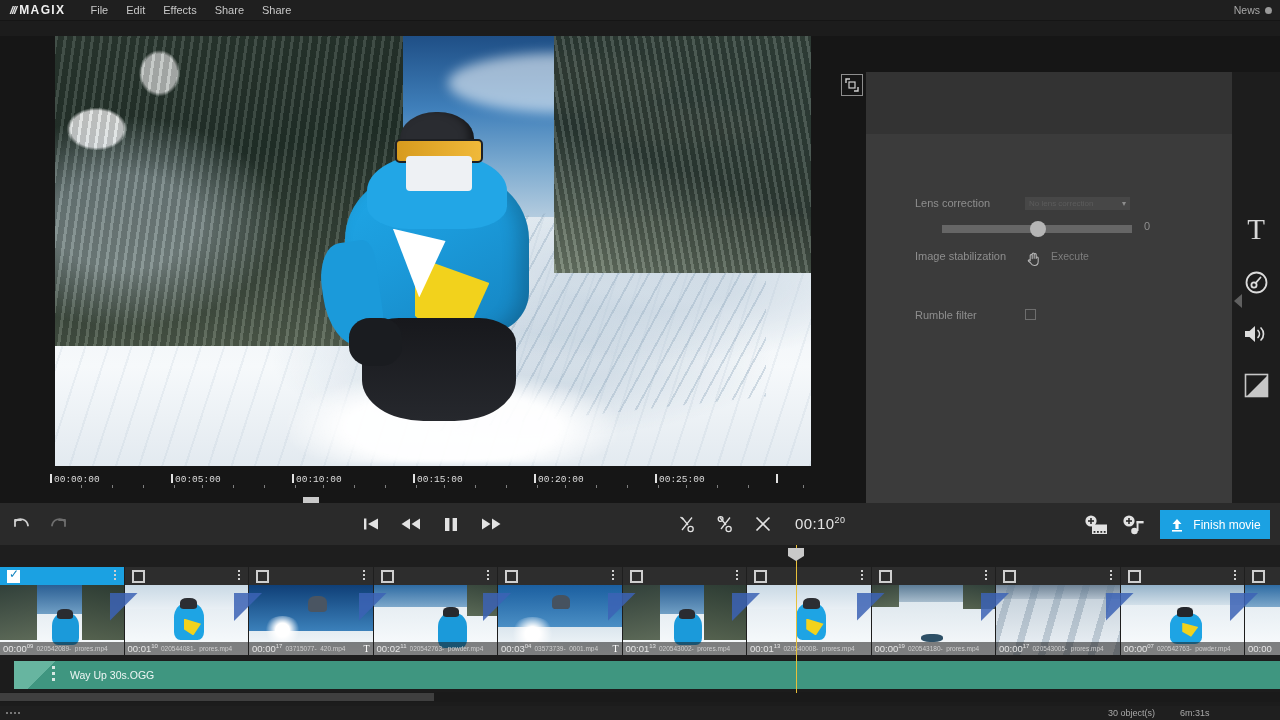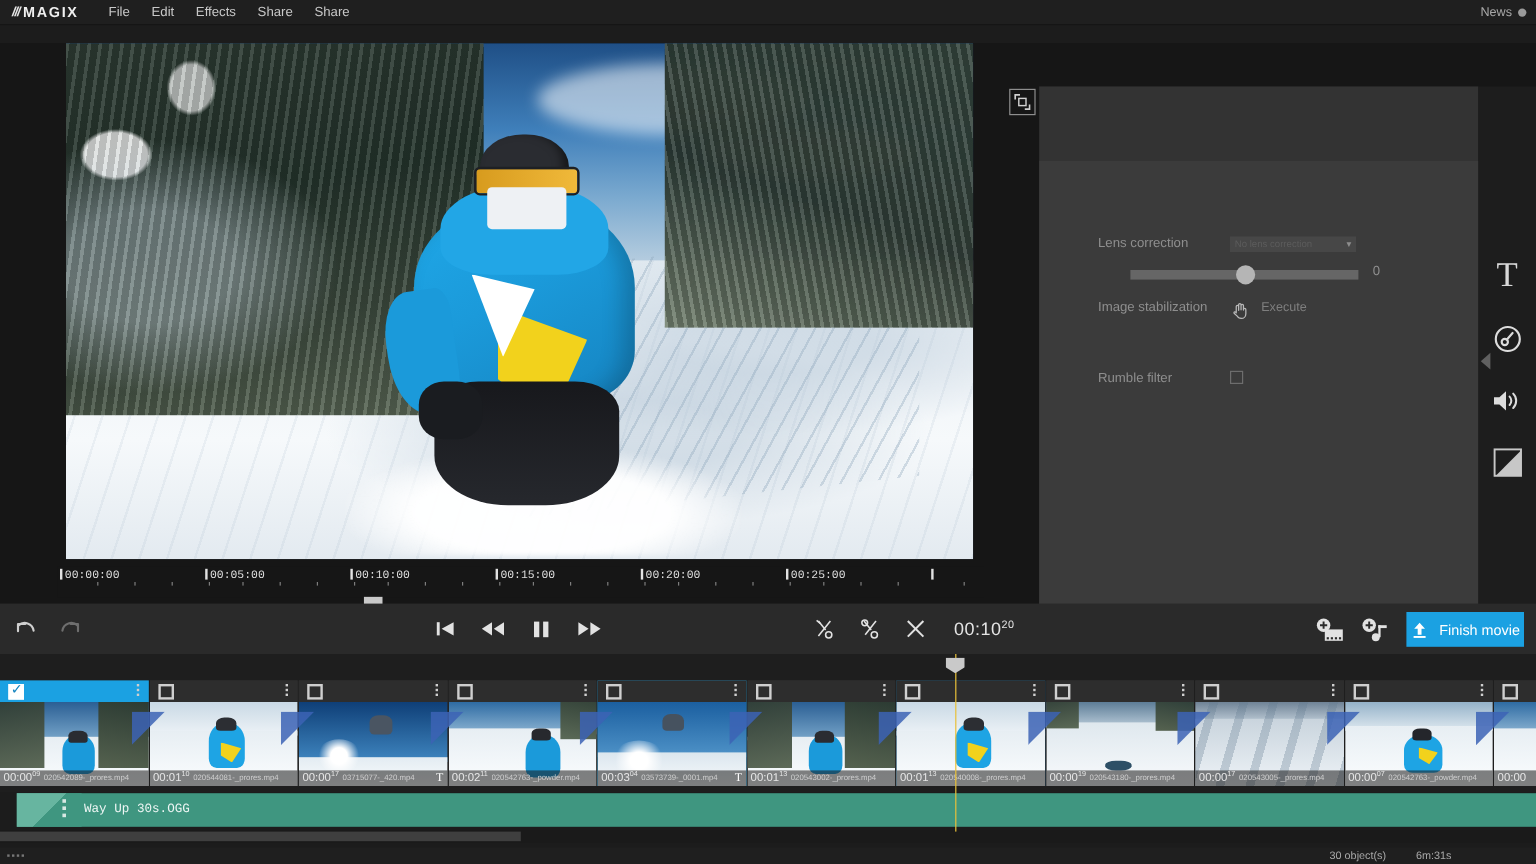--- a/index.html
+++ b/index.html
@@ -158,21 +158,21 @@
   
   .transport { position:absolute; left:0; top:503px; width:1280px; height:42px; background:#2a2a2a; }
   .undo { position:absolute; top:12px; width:22px; height:20px; }
   .tr-center { position:absolute; left:360px; top:10px; display:flex; gap:18px; align-items:center; }
   .tr-btn { width:22px; height:22px; display:flex; align-items:center; justify-content:center; }
   .edit-group { position:absolute; left:676px; top:10px; display:flex; gap:16px; align-items:center; }
   .timecode { position:absolute; left:795px; top:12px; font-size:15px; color:#e4e4e4;
               letter-spacing:.4px; }
   .timecode sup { font-size:9px; vertical-align:super; }
   .right-group { position:absolute; right:10px; top:7px; display:flex; align-items:center; gap:12px; }
-  .finish { background:#1ba1e2; color:#ffffff; height:29px; width:98px; display:flex;
+  .finish { background:#1ba1e2; color:#ffffff; height:29px; width:110px; display:flex;
             align-items:center; justify-content:center; gap:8px; font-size:12px; }
 
   
   .storyboard { position:absolute; left:0; top:545px; width:1280px; height:115px; background:#1e1e1e; }
   .sb-strip { position:absolute; left:0; top:22px; width:1280px; height:88px; display:flex; }
   .clip { position:relative; width:123.5px; height:88px; margin-right:1px; background:#2d2d2d;
           flex:0 0 123.5px; }
   .clip .hdr { height:18px; background:#2d2d2d; position:relative; display:flex;
                align-items:center; }
   .clip .chk { width:13px; height:13px; border:2px solid #cfcfcf; margin-left:7px; background:transparent; }
@@ -204,21 +204,21 @@
             background:linear-gradient(170deg,#31403a,#5d6a58);}
   .t-fig { position:absolute; width:20%; height:42%; border-radius:40% 40% 22% 22%; }
 
   
   .audio-track { position:absolute; left:14px; top:661px; width:1266px; height:28px;
                  background:#3f9680; }
   .audio-track .lead { position:absolute; left:0; top:0; width:54px; height:28px;
                        background:linear-gradient(135deg,#67b5a0 0%, #67b5a0 50%, #3f9680 50%); }
   .audio-dots { position:absolute; left:38px; top:5px; display:flex; flex-direction:column; gap:3px; }
   .audio-dots i { display:block; width:3px; height:3px; background:#d7e8e3; }
-  .audio-name { position:absolute; left:56px; top:8px; font-size:10.5px; color:#eef6f4;font-family:Liberation Mono, monospace; }
+  .audio-name { position:absolute; left:56px; top:8px; font-size:10.5px; color:#eef6f4; }
 
   .hscroll { position:absolute; left:0; top:692px; width:1280px; height:10px; background:#1a1a1a; }
   .hscroll .thumbx { position:absolute; left:0; top:1px; width:434px; height:8px; background:#3f3f3f; }
 
   
   .status { position:absolute; left:0; top:706px; width:1280px; height:14px; background:#1f1f1f;
             display:flex; align-items:center; }
   .status .grip { margin-left:6px; display:flex; gap:2px; }
   .status .grip i { width:2px; height:2px; background:#777; display:block; }
   .st-objects { position:absolute; left:1108px; font-size:9px; color:#a9a9a9; }

